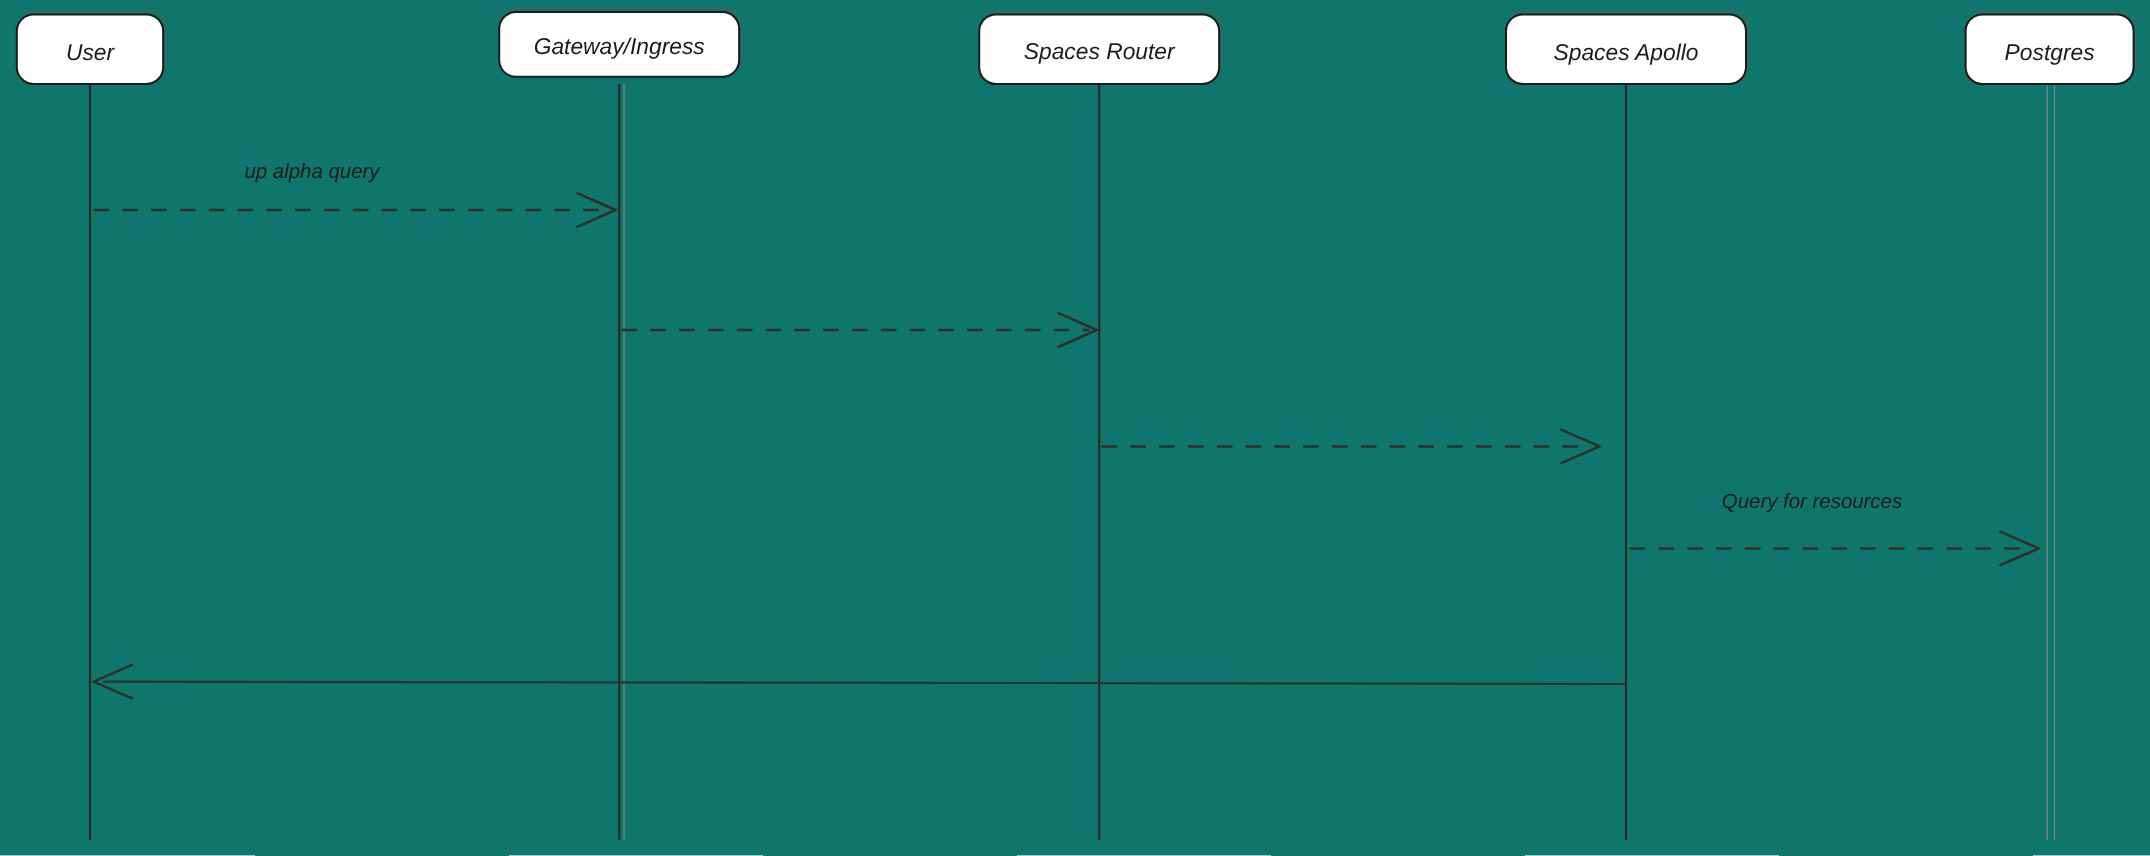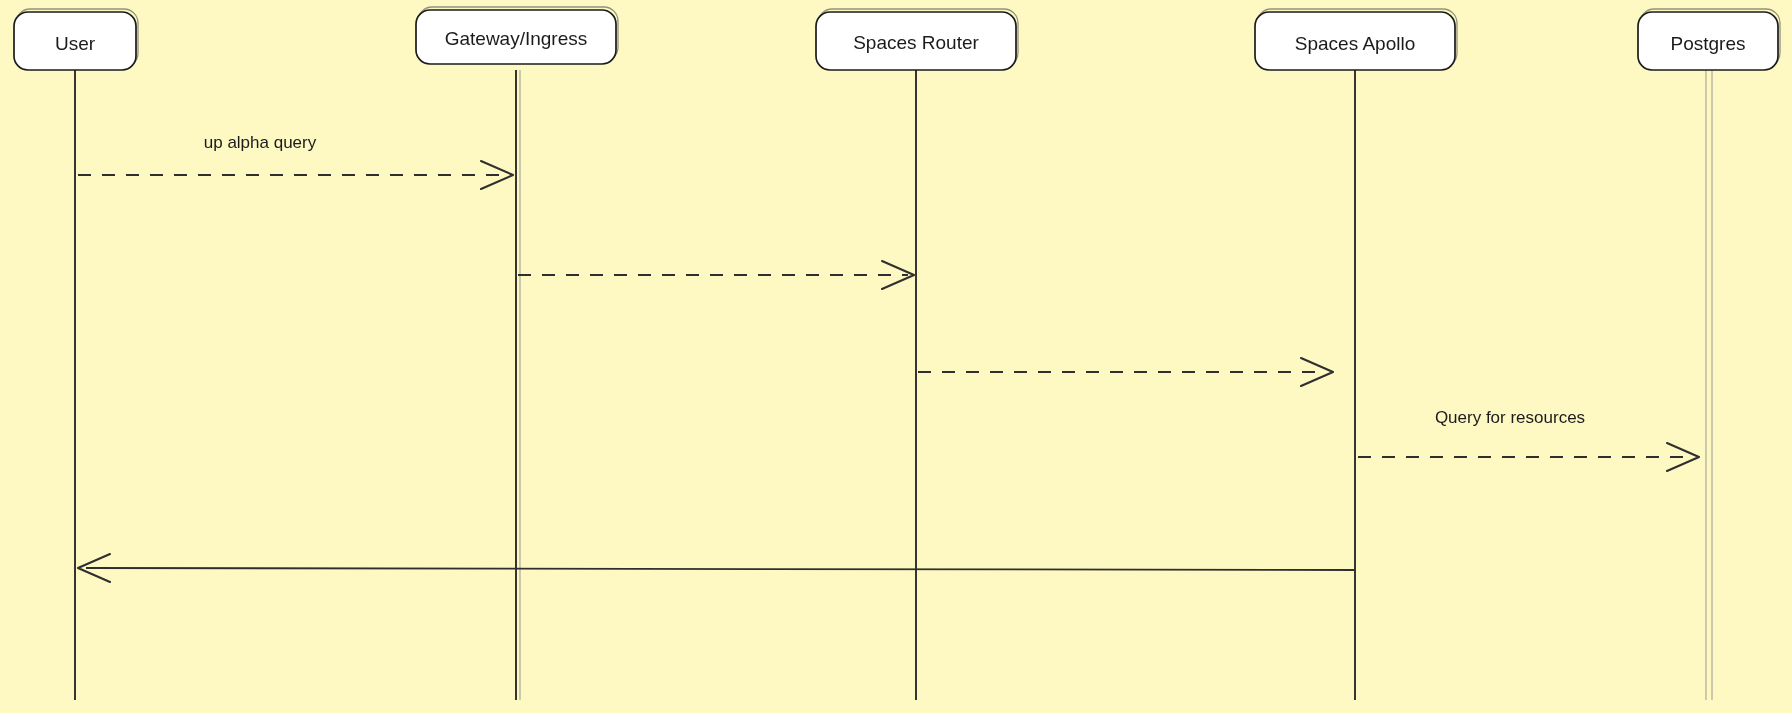--- a/index.html
+++ b/index.html
@@ -9,22 +9,23 @@
     background: #ffffff;
   }
   body {
     font-family: "Liberation Sans", "DejaVu Sans", sans-serif;
     color: #1a1a1a;
   }
   #canvas {
     position: relative;
     width: 1792px;
     height: 713px;
-    background: #fef9c3;
+    background: #0f766e;
     overflow: hidden;
+    font-style: italic;
   }
   #diagram-svg {
     position: absolute;
     left: 0;
     top: 0;
     width: 1792px;
     height: 713px;
     display: block;
   }
   .actor-label {

